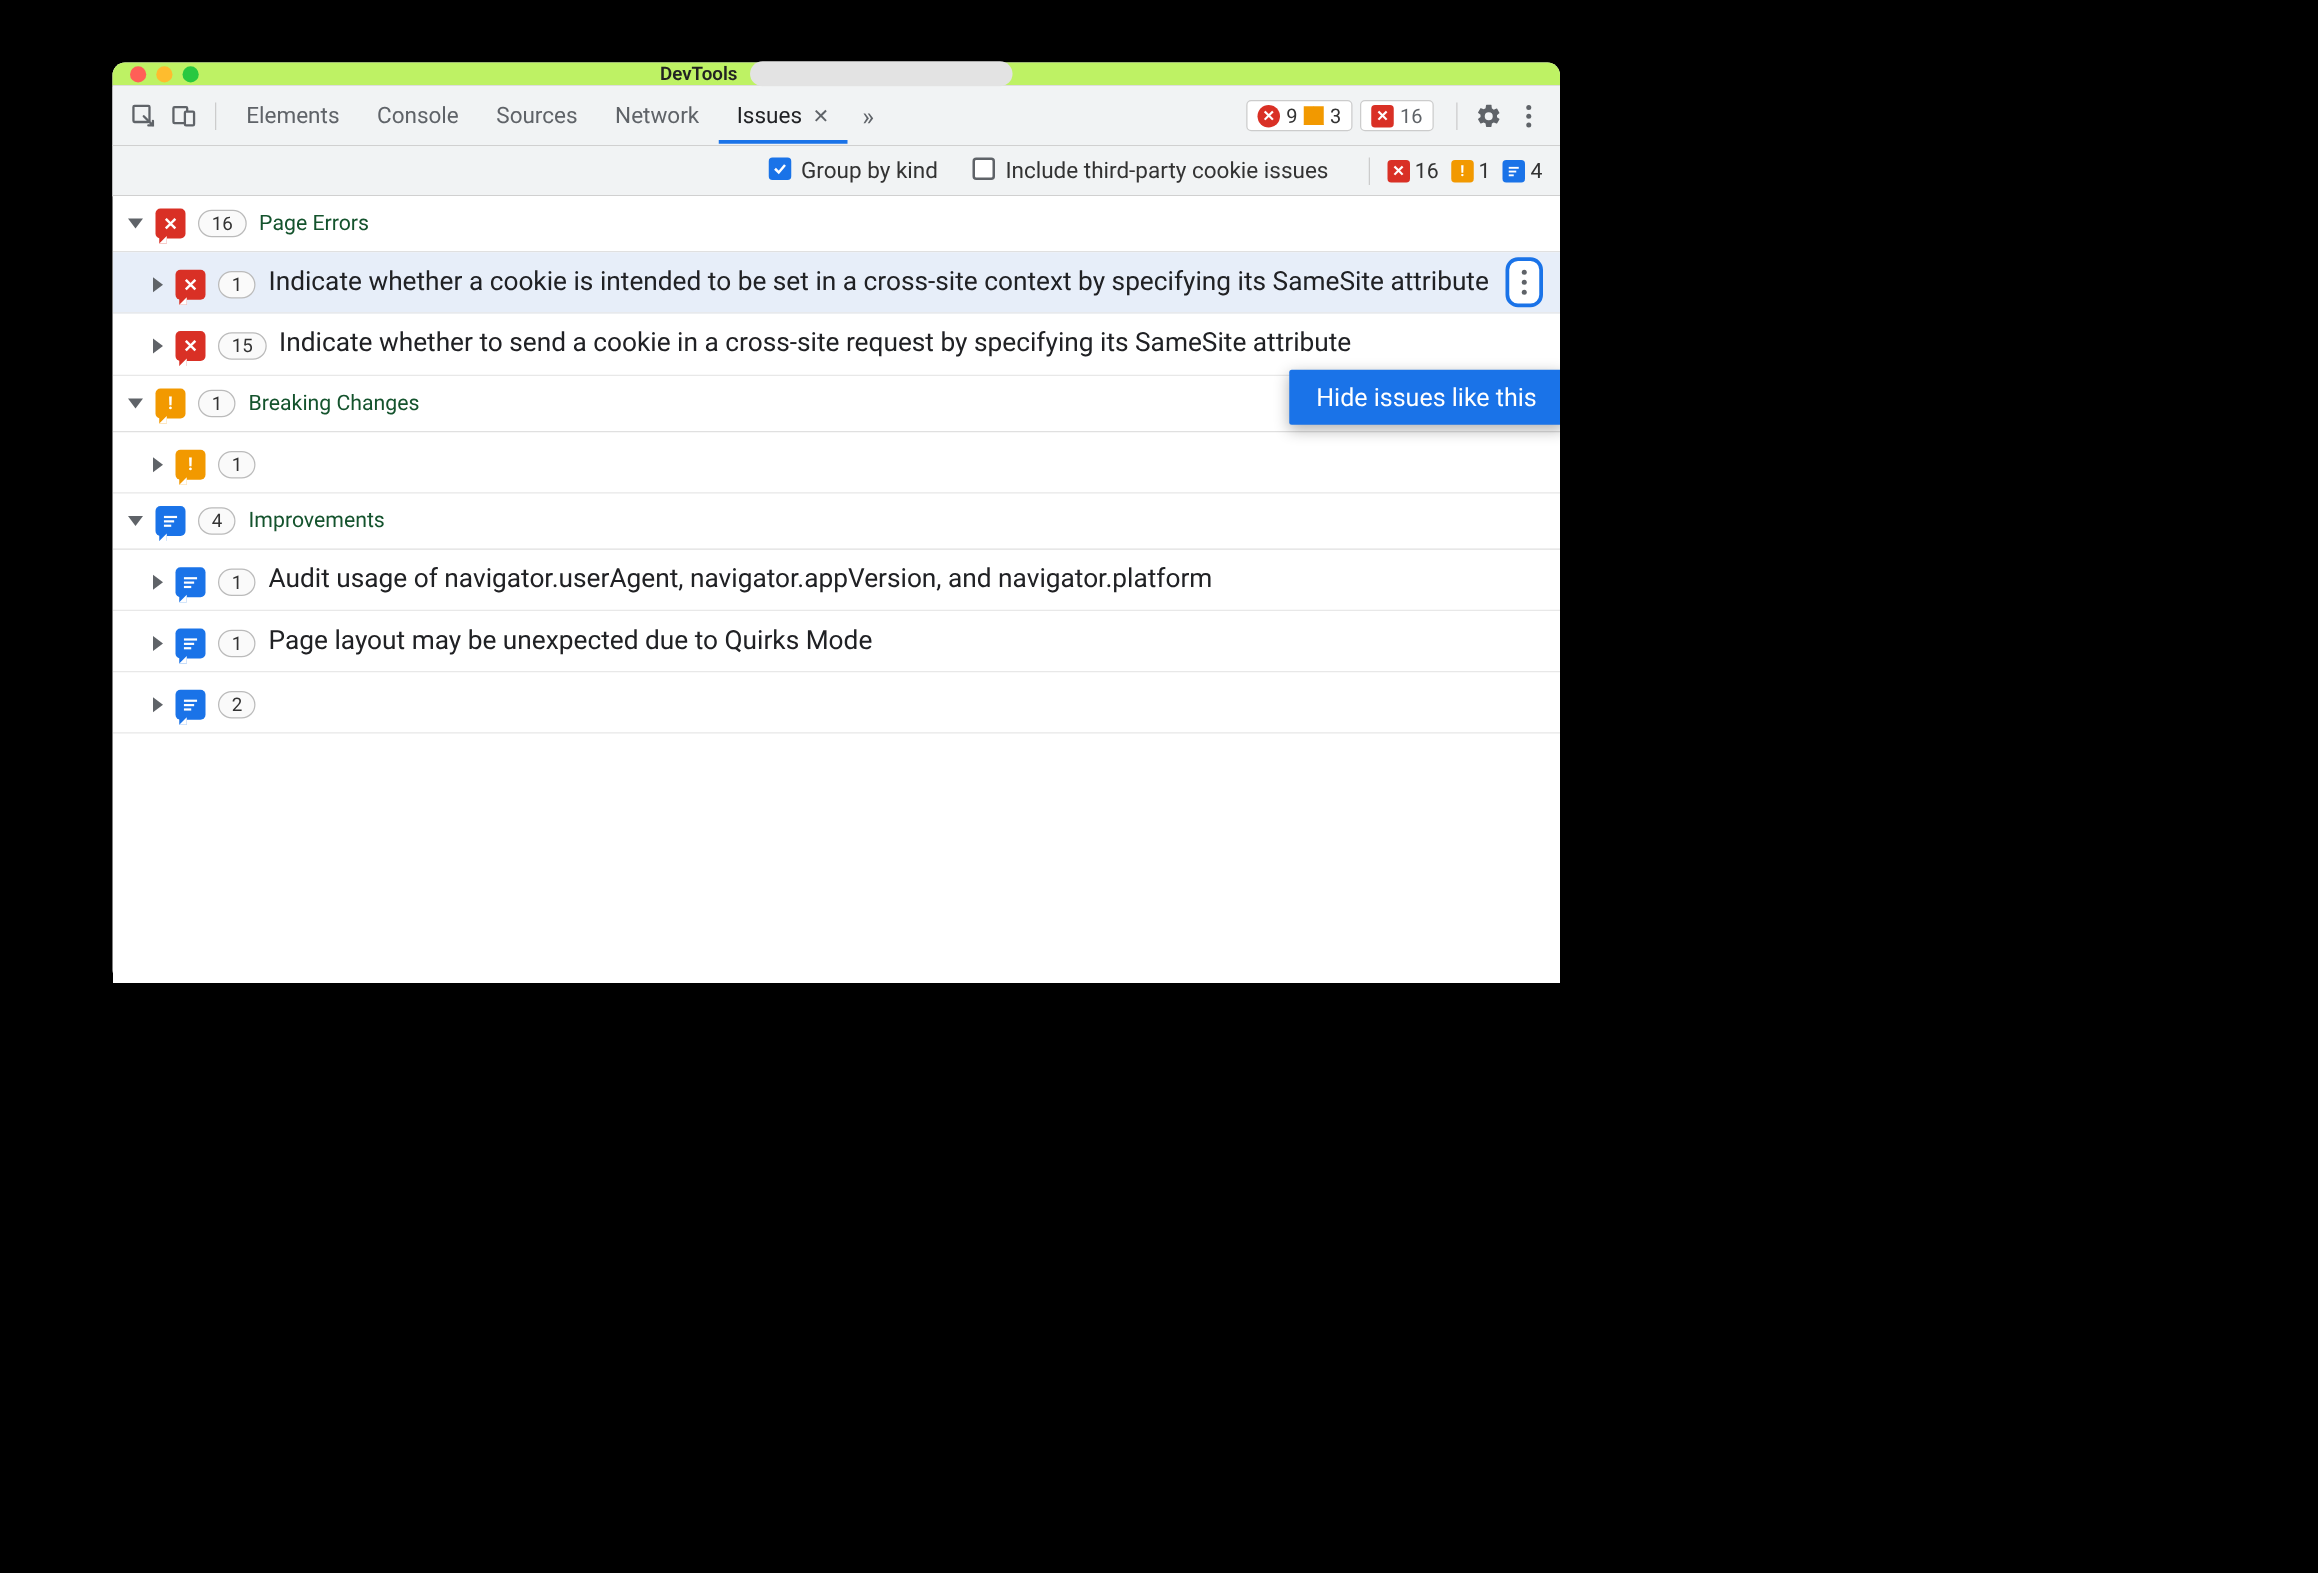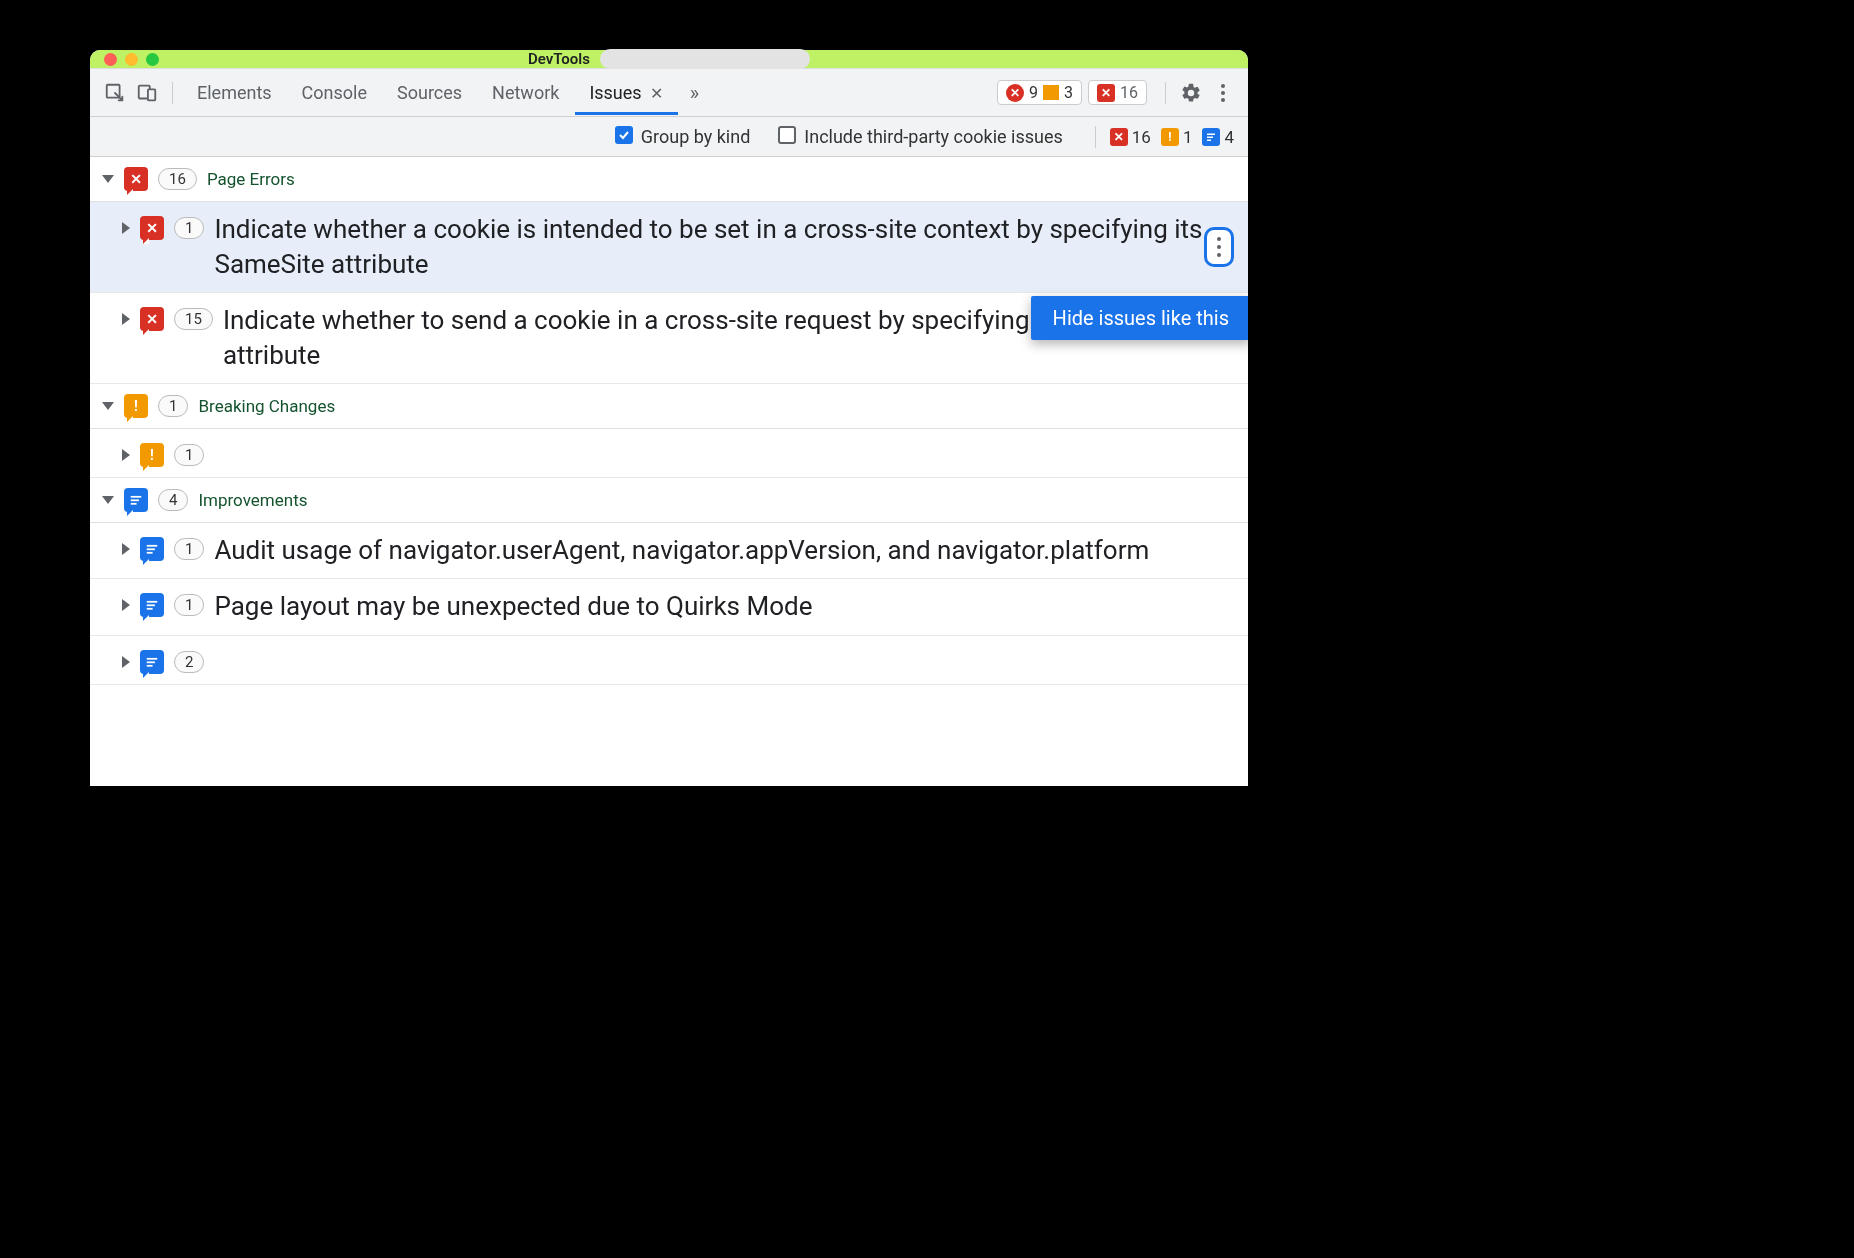--- a/index.html
+++ b/index.html
@@ -63,21 +63,21 @@
     display:inline-flex; align-items:center; justify-content:center; background:#fafafa; color:#333;
   }
   .cat-title { font-size:17px; color:#14532d; }
   .issue-row {
     display:flex; align-items:flex-start; gap:10px; padding: 10px 12px 10px 32px; border-bottom:1px solid #e8e8e8; cursor:pointer;
     position:relative;
   }
   .issue-row .tri { margin-top:10px; }
   .issue-row .iconbox{ margin-top:4px; }
   .issue-row .pill{ margin-top:5px; }
-  .issue-text { flex:1; font-size:26px; line-height:1.35; }
+  .issue-text { flex:1; font-size:21px; line-height:1.35; }
   .issue-row.selected { background:#e7eef9; }
   .more-btn {
     position:absolute; right:14px; top:50%; transform:translateY(-50%);
     width:30px; height:40px; border:3px solid #1a73e8; border-radius:10px;
     display:flex; flex-direction:column; align-items:center; justify-content:center; gap:4px; background:#fff;
   }
   .more-btn .d{width:4px;height:4px;border-radius:50%;background:#5f6368;}
   .ctx-menu{
     position:absolute; right:-3px; top:58px; background:#1a73e8; color:#fff; font-size:20px;
     padding:10px 22px; border-radius:2px; box-shadow:0 4px 12px rgba(0,0,0,0.3); white-space:nowrap; z-index:50;margin-top:36px;

